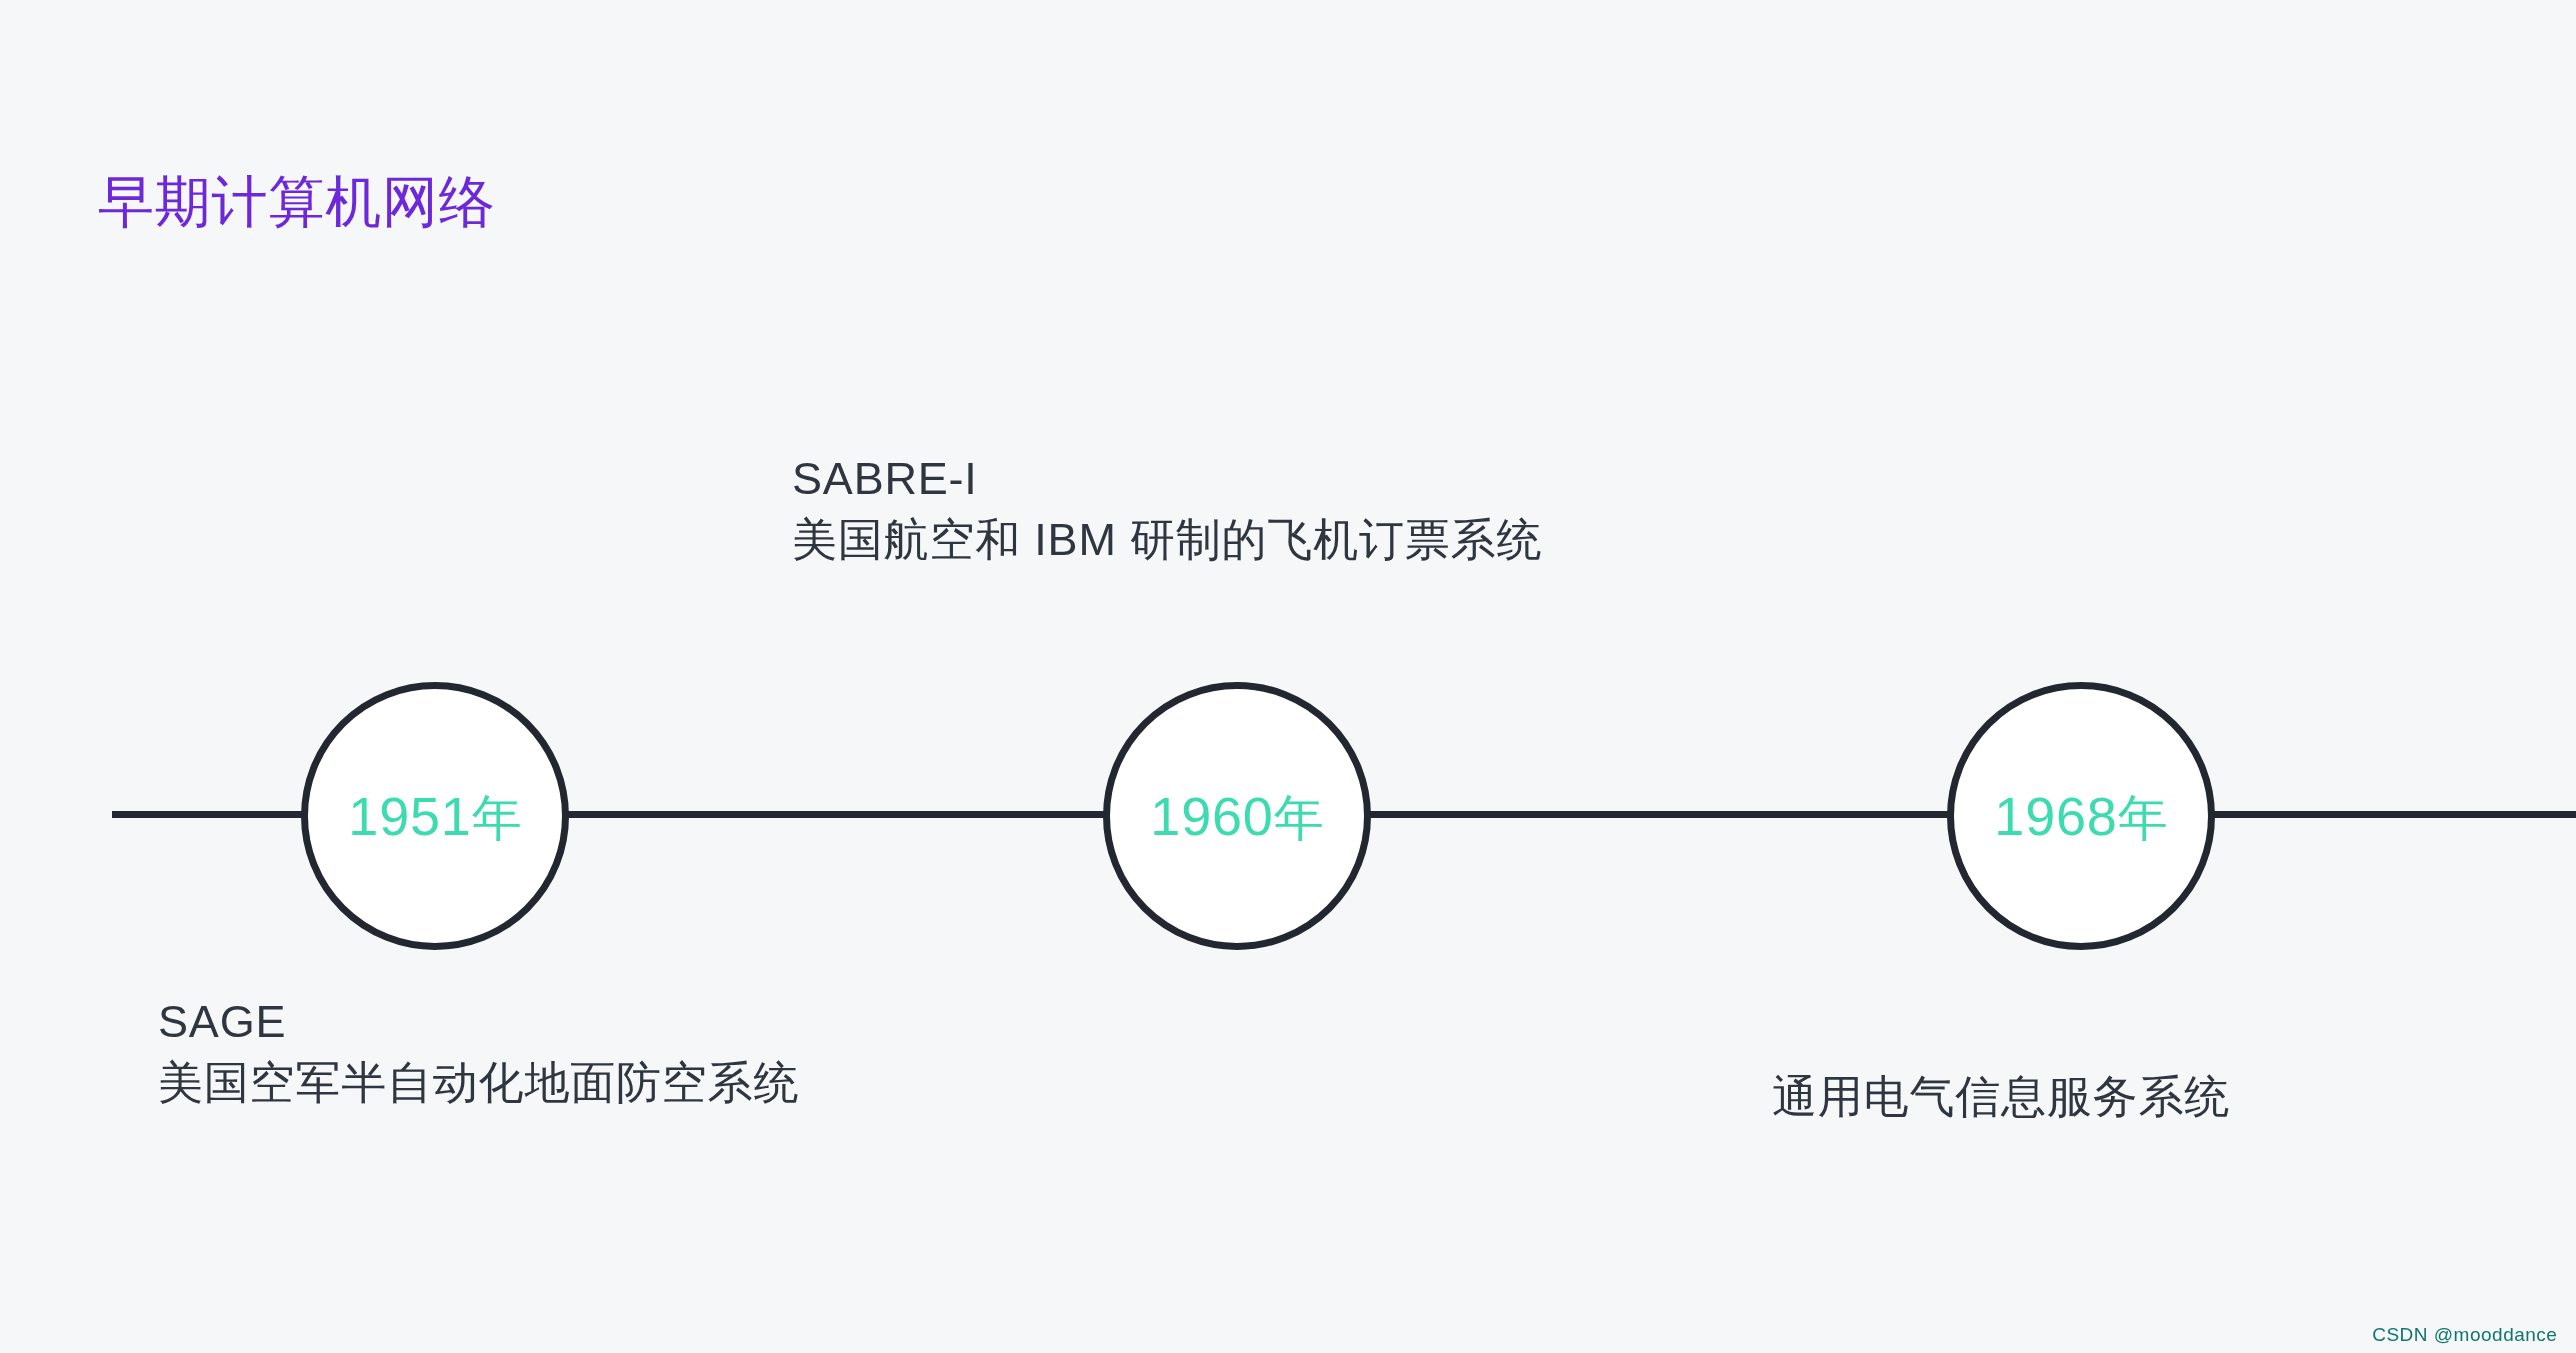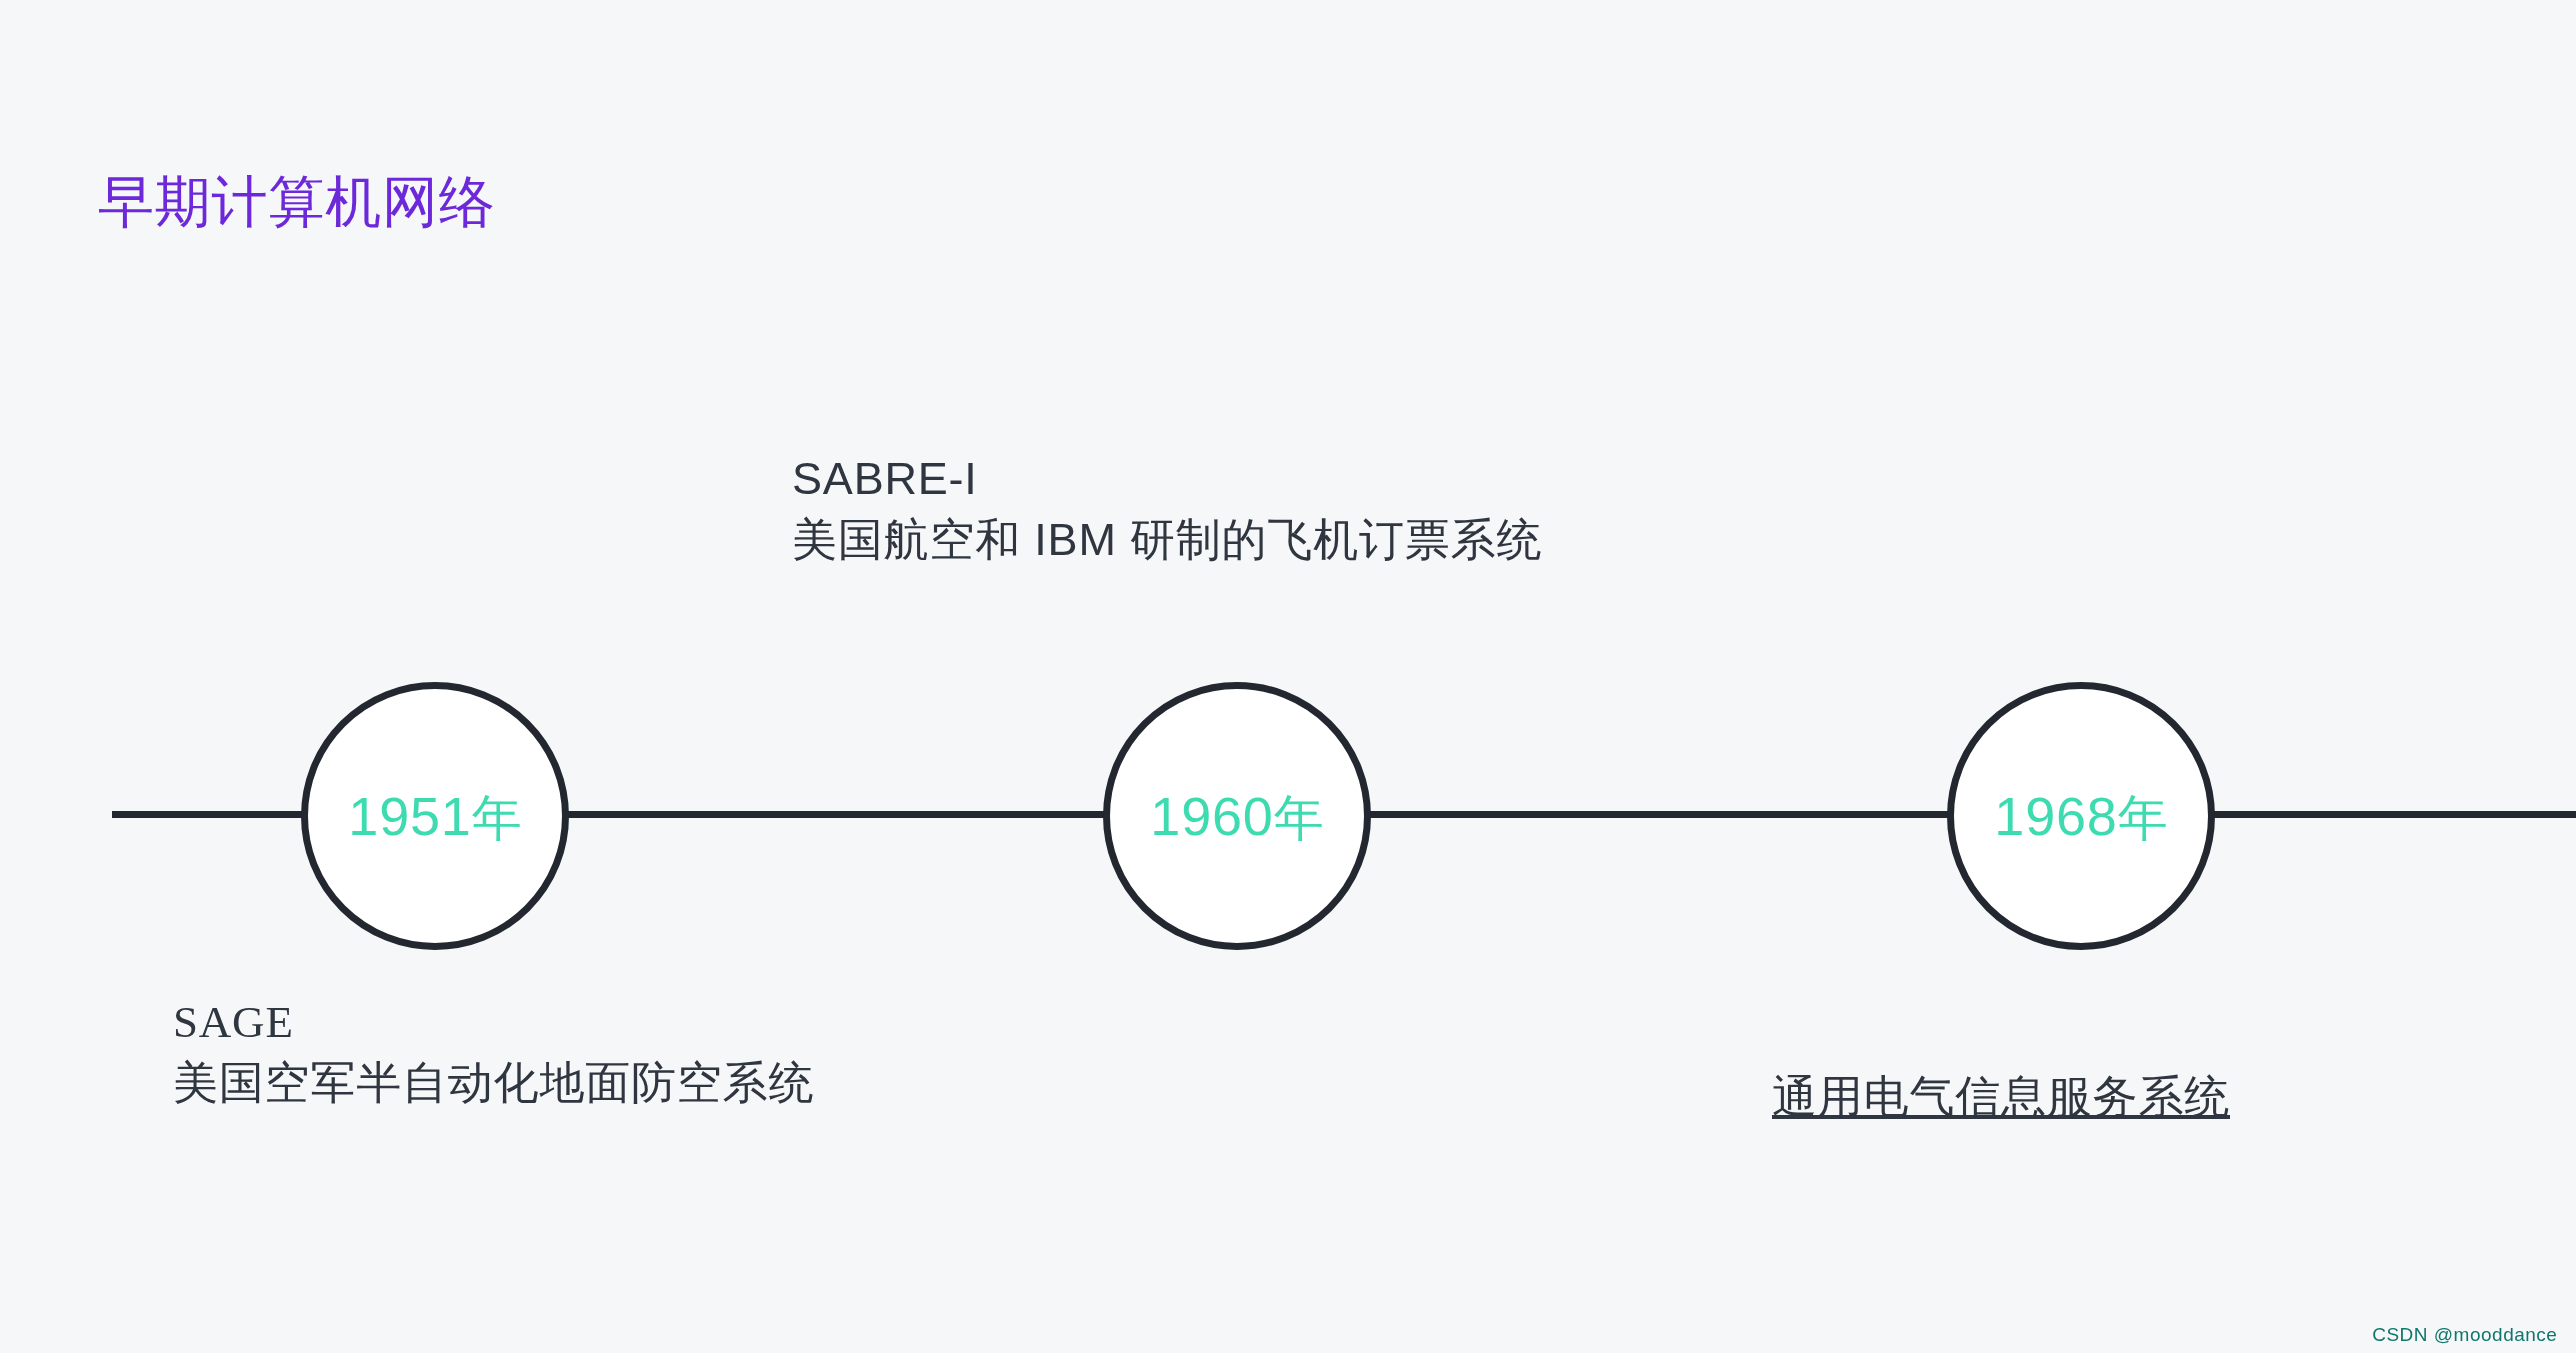--- a/index.html
+++ b/index.html
@@ -89,23 +89,23 @@
     line-height: 1.12;
     letter-spacing: 0.8px;
     margin-bottom: 11px;
   }
   .event-block .event-desc {
     font-size: 45px;
     line-height: 1.12;
     letter-spacing: 0.8px;
   }
 
-  #event-sage  { left: 173px;  top: 997px; font-family: Liberation Serif, serif; }
+  #event-sage  { left: 158px;  top: 997px; }
   #event-sabre { left: 764px;  top: 454px; margin-left: 28px;  }
-  #event-ge    { left: 1772px; top: 1072px; text-decoration: underline; }
+  #event-ge    { left: 1772px; top: 1072px; }
 
   
   .watermark {
     position: absolute;
     right: 18.6px;
     bottom: 7.8px;
     font-size: 19px;
     color: #0f766e;
     letter-spacing: 0.5px;
     white-space: nowrap;

